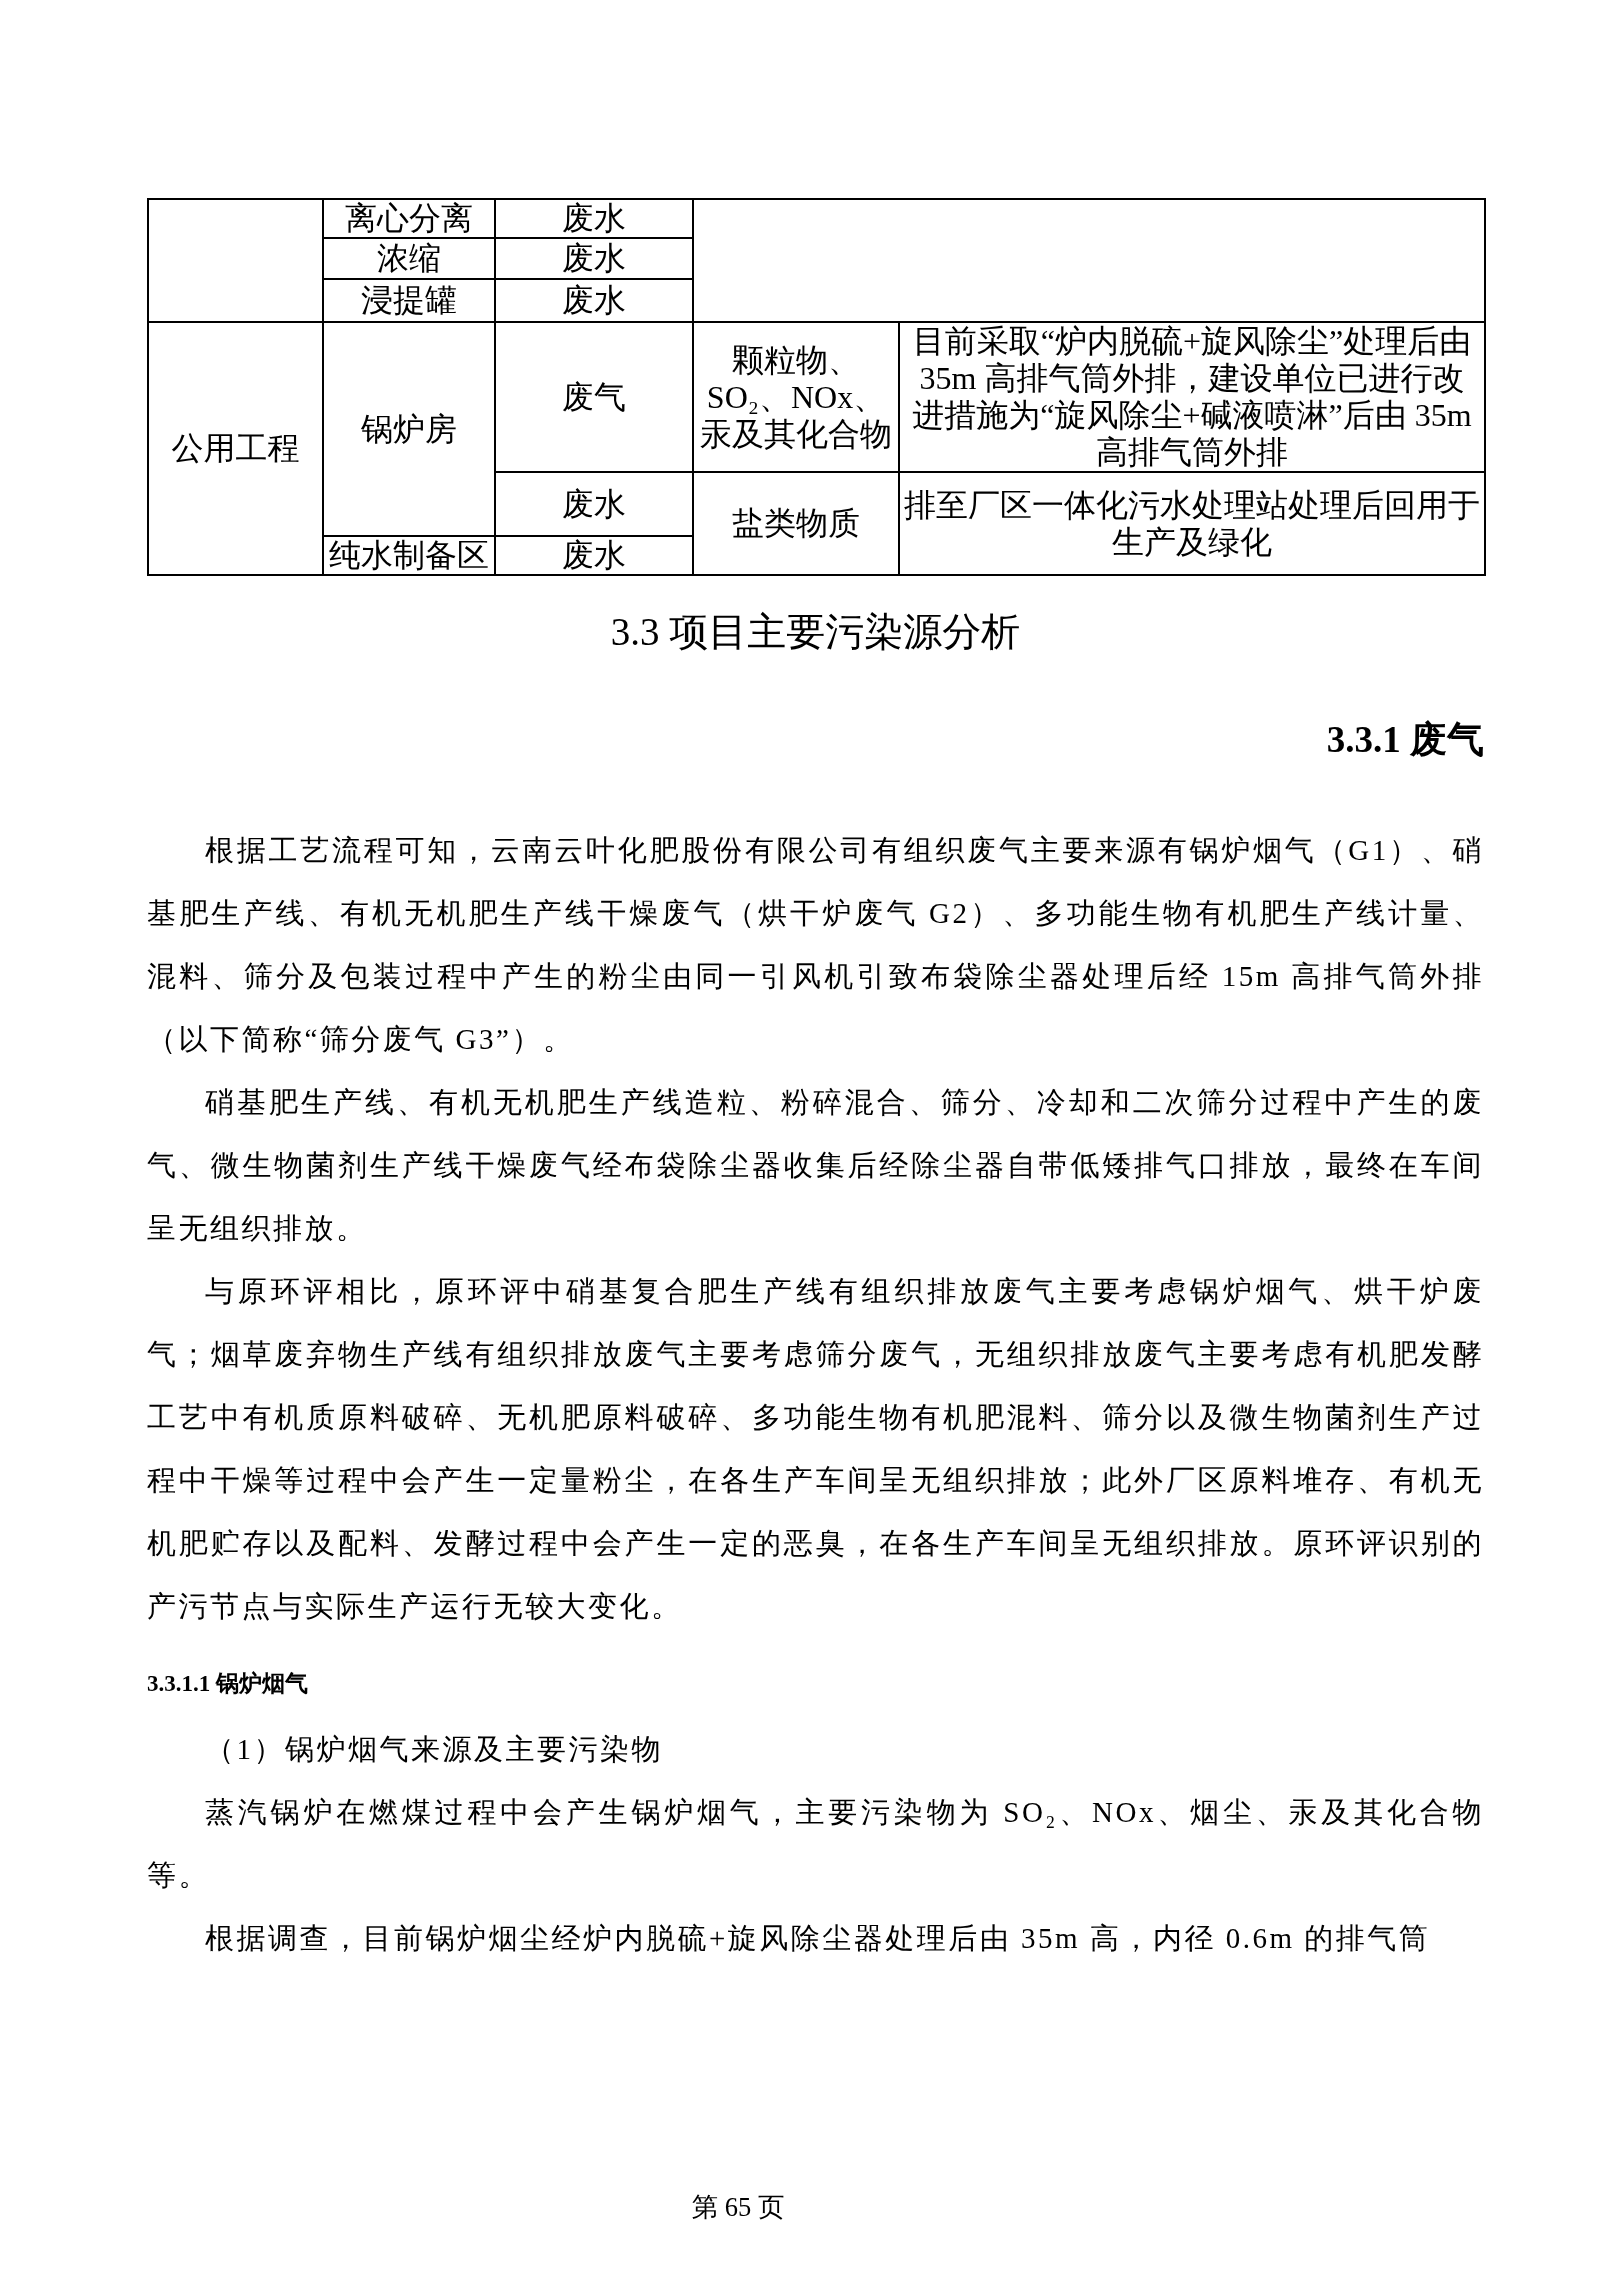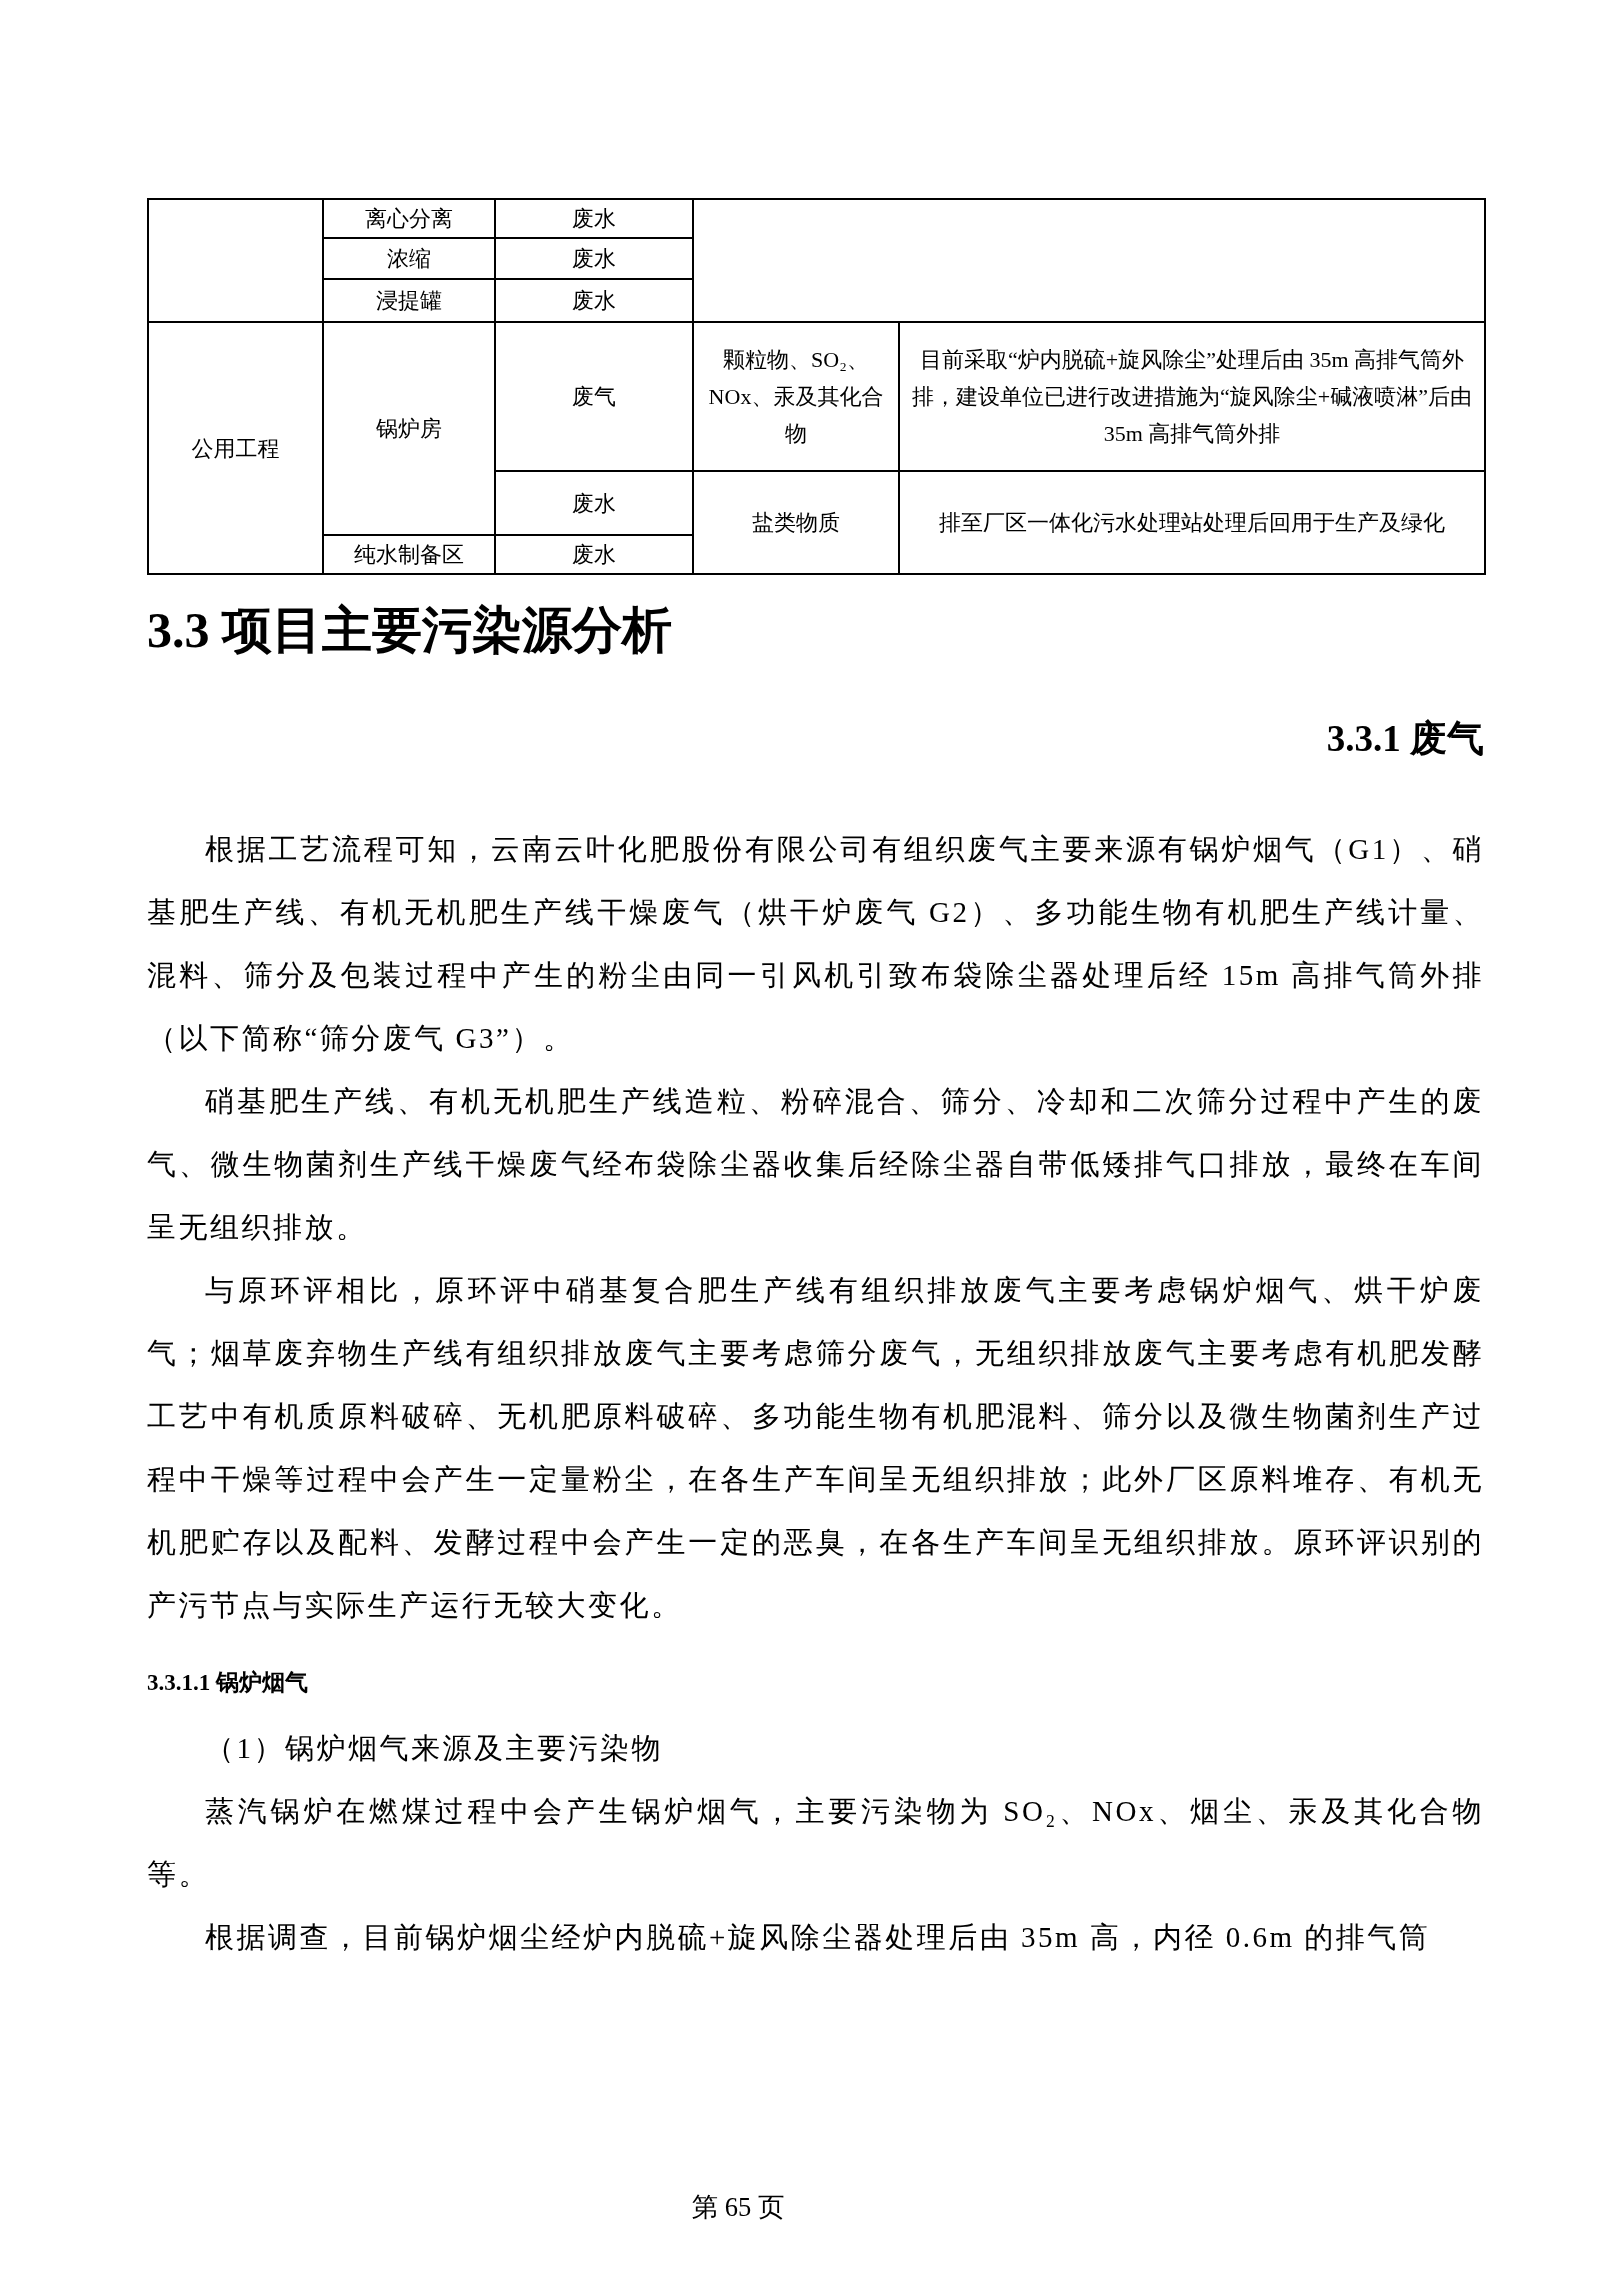--- a/index.html
+++ b/index.html
@@ -26,35 +26,36 @@
   table.src-table {
     border-collapse: collapse;
     table-layout: fixed;
     width: 1337px;
     margin-top: 198px;
   }
   table.src-table td {
     border: 2px solid #000000;
     text-align: center;
     vertical-align: middle;
-    font-size: 22px;
+    font-size: 32px;
     line-height: 37px;
     padding: 0 3.9px;
     overflow: hidden;
   }
   td.measure-cell { line-height: 37px; }
   td.ww-measure-cell { line-height: 44px; border-radius: 32px; }
   td.pollutant-cell { line-height: 39px; }
 
   
   .h33 {
-    font-size: 50px;
+    font-size: 39px;
     line-height: 49px;
-    font-weight: bold;
+    font-weight: normal;
     margin: 31px 0 0 0;
+    text-align: center;
   }
   .h331 {
     font-size: 37px;
     line-height: 45px;
     font-weight: bold;
     margin: 61px 0 0 0;
     text-align: right;
   }
   .h3311 {
     font-size: 23px;

